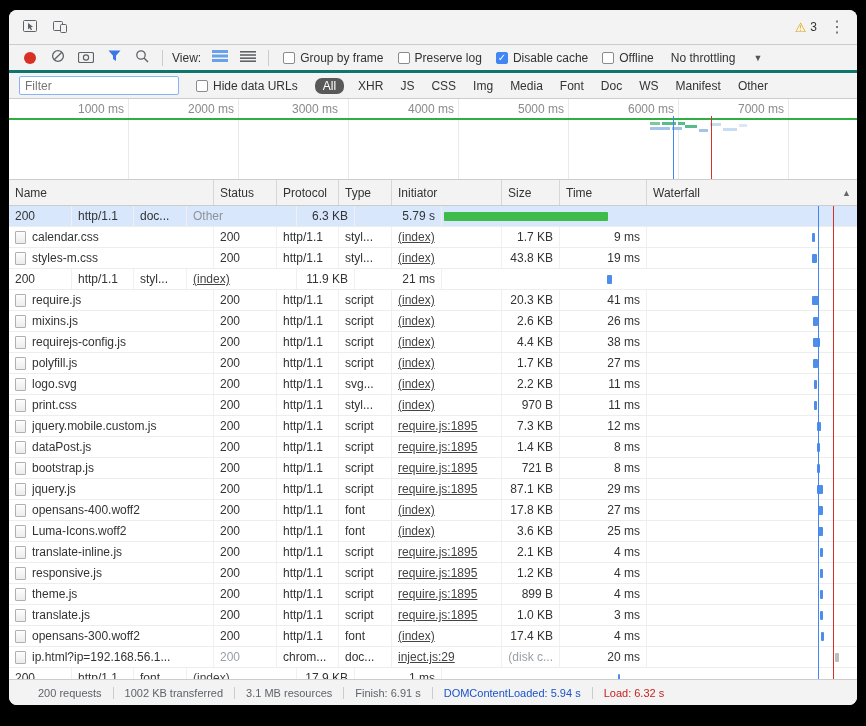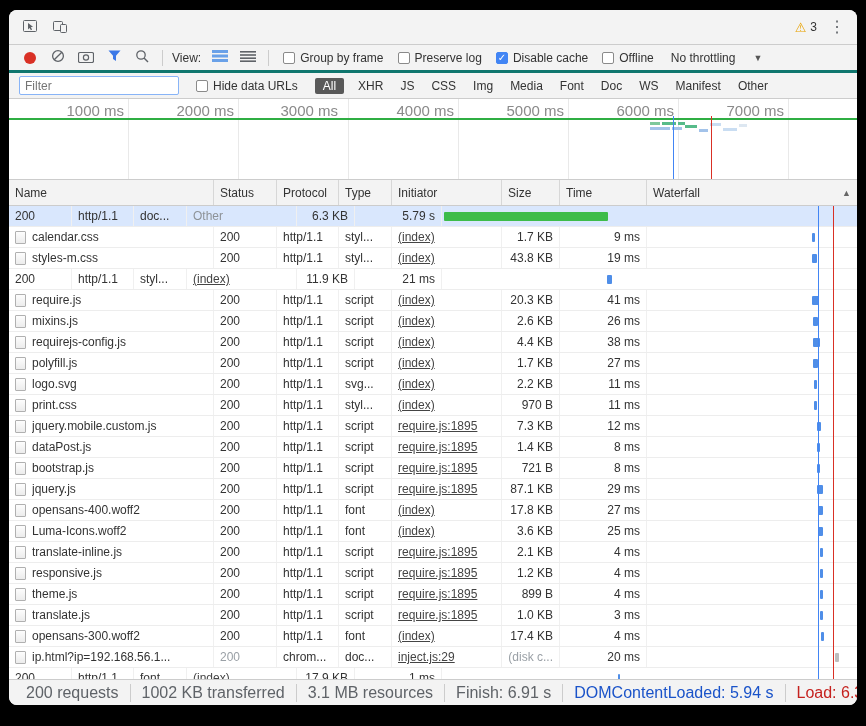--- a/index.html
+++ b/index.html
@@ -27,25 +27,25 @@
   .cbbox{width:12px;height:12px;border:1px solid #8a8a8a;border-radius:2px;background:#fff;font-size:10px;line-height:10px;text-align:center;color:#fff;flex:0 0 12px;}
   .cbbox.on{background:#4285f4;border-color:#4285f4;}
   .throttle{display:flex;align-items:center;gap:18px;margin-left:8px;}
   .caret{font-size:9px;color:#555;}
 
   
   .filterbar{flex:0 0 26px;background:#f3f3f3;border-bottom:1px solid #ccc;display:flex;align-items:center;padding:0 10px;gap:10px;font-size:12px;color:#333;}
   .finput{width:160px;height:19px;border:1px solid #88b4f7;border-radius:2px;padding:0 5px;font:12px "Liberation Sans",sans-serif;color:#333;background:#fff;outline:none;}
   .pills{display:flex;align-items:center;gap:11px;}
   .pill{padding:1px 3px;white-space:nowrap;}
-  .pill.active{background:#595959;color:#fff;border-radius:2px;padding:1px 8px;}
+  .pill.active{background:#595959;color:#fff;border-radius:7px;padding:1px 8px;}
 
   
   .overview{position:relative;flex:0 0 81px;background:#fff;border-bottom:1px solid #ccc;overflow:hidden;}
-  .ovlab{position:absolute;top:3px;font-size:15px;color:#8a8a8a;width:84px;text-align:right;}
+  .ovlab{position:absolute;top:3px;font-size:12px;color:#8a8a8a;width:84px;text-align:right;}
   .ovgrid{position:absolute;top:0;bottom:0;width:1px;background:#e9e9e9;}
   .ovline{position:absolute;left:0;right:0;top:19px;height:2px;}
   .ovbar{position:absolute;}
   .ovevent{position:absolute;top:17px;bottom:0;width:1px;}
 
   
   .gridhdr{flex:0 0 26px;background:#f3f3f3;border-bottom:1px solid #ccc;display:flex;font-size:12px;color:#333;}
   .hc{display:flex;align-items:center;padding:0 6px;border-right:1px solid #d7d7d7;white-space:nowrap;overflow:hidden;}
   .c0{width:205px;}.c1{width:63px;}.c2{width:62px;}.c3{width:53px;}.c4{width:110px;}.c5{width:58px;}.c6{width:87px;}.c7{flex:1;border-right:none;}
   .hc.c7{justify-content:space-between;padding-right:6px;}
@@ -58,21 +58,21 @@
   .cell.c7{position:relative;padding:0;border-right:none;}
   .mut{color:#9aa0a6;}
   .ilink{text-decoration:underline;color:#444;}
   .imut{color:#8d9297;}
   .ficon{width:11px;height:13px;border:1px solid #b0b0b0;border-radius:1px;background:linear-gradient(#fdfdfd,#ececec);margin-right:6px;flex:0 0 11px;}
   .ntext{overflow:hidden;text-overflow:ellipsis;}
   .wfbar{position:absolute;top:6px;height:9px;border-radius:1px;display:block;}
   .tline{position:absolute;top:0;bottom:0;width:1px;}
 
   
-  .statusbar{flex:0 0 26px;background:#f3f3f3;border-top:1px solid #ccc;display:flex;align-items:center;font-size:16px;color:#5f6368;padding:0 6px;overflow:hidden;}
+  .statusbar{flex:0 0 26px;background:#f3f3f3;border-top:1px solid #ccc;display:flex;align-items:center;font-size:11px;color:#5f6368;padding:0 18px;overflow:hidden;}
   .sbi{padding:0 11px;white-space:nowrap;}
   .sbi + .sbi{border-left:1px solid #ccc;}
   .sbi.blue{color:#1a53c9;}
   .sbi.red{color:#c5221f;}
 </style>
 </head>
 <body>
 
 <div class="frame">
 

